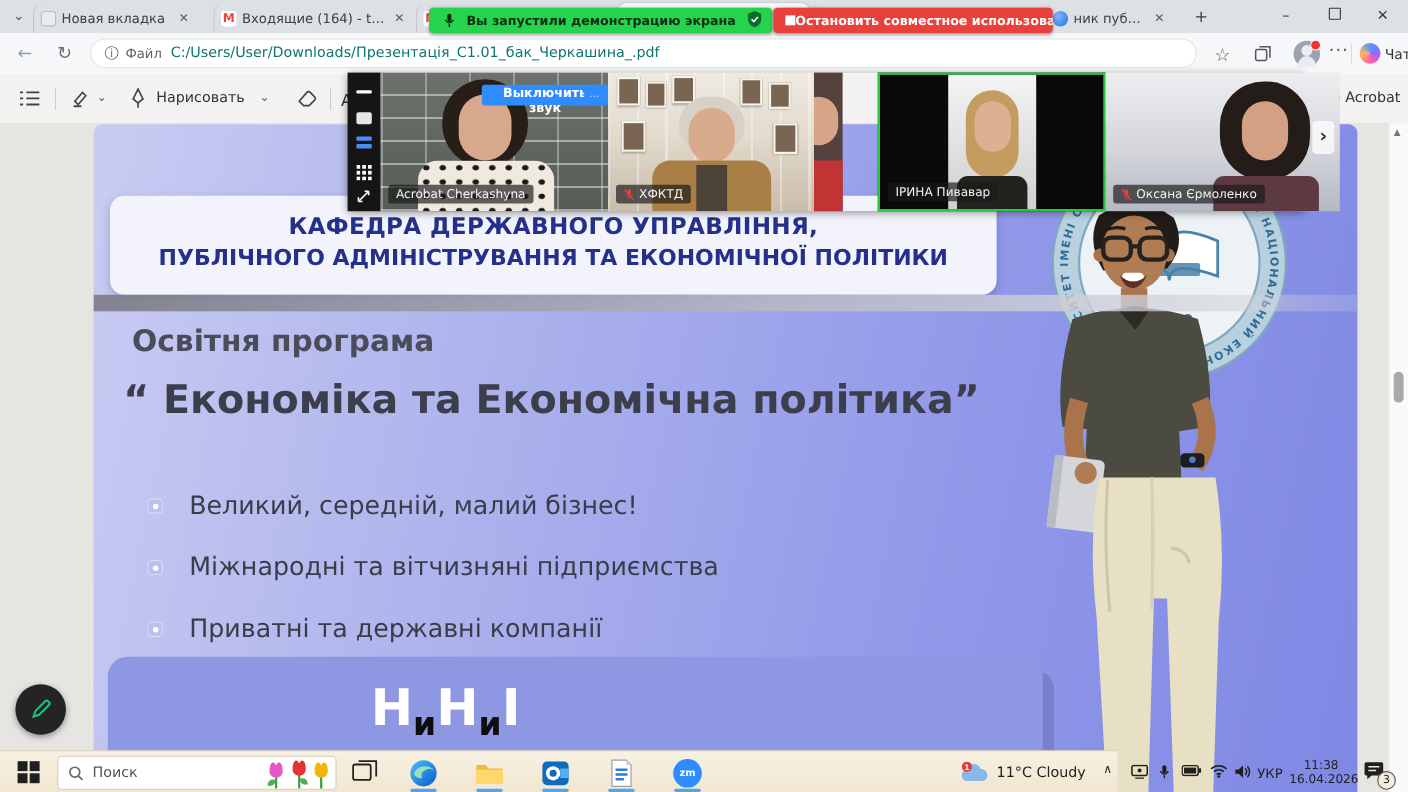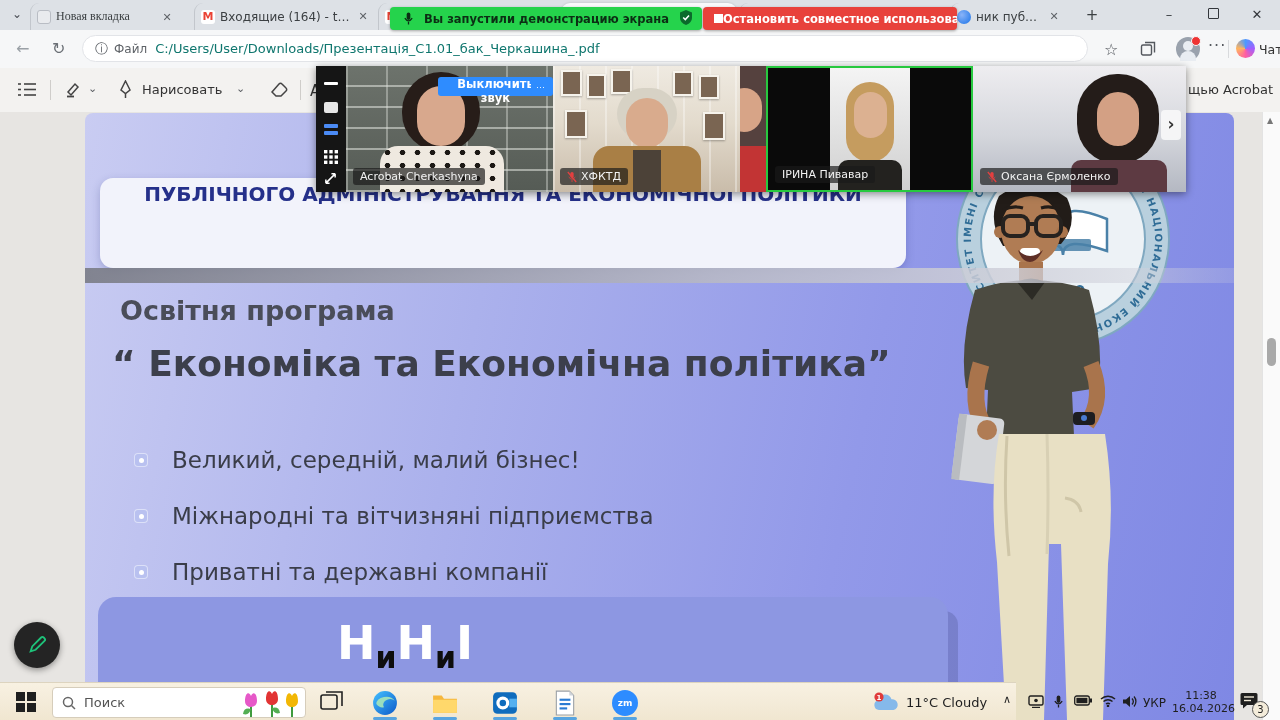--- a/index.html
+++ b/index.html
@@ -102,21 +102,21 @@
   .pp{position:absolute;}
   
   .v1{width:207px;background:
     repeating-linear-gradient(0deg,rgba(225,228,222,.55) 0 2px,transparent 2px 21px),
     repeating-linear-gradient(90deg,rgba(225,228,222,.4) 0 2px,transparent 2px 40px),
     linear-gradient(180deg,#6d736c,#555b55);}
   .v2{width:187px;background:
     repeating-linear-gradient(90deg,rgba(255,255,255,.35) 0 2px,transparent 2px 26px),
     linear-gradient(180deg,#efeae1 0%,#e3dbcd 45%,#c9bcaa 100%);}
   .v3{width:26px;background:#55413e;}
-  .v4{width:207px;background:#0a0a0a;box-sizing:border-box;border:2px solid #27c93f;}
+  .v4{width:207px;background:#0a0a0a;box-sizing:border-box;border:2px solid #27c93f;margin-left:32px;}
   .v5{width:213px;background:linear-gradient(180deg,#eeedf0 0%,#d4d6dc 55%,#b4b8c2 100%);}
   .frame{position:absolute;border:2px solid #f6f3ec;background:#7a6552;box-shadow:0 1px 2px rgba(0,0,0,.3);}
   
   .penbtn{position:absolute;left:14px;top:622px;width:46px;height:46px;border-radius:50%;background:#242424;z-index:70;
     display:flex;align-items:center;justify-content:center;box-shadow:0 2px 6px rgba(0,0,0,.4);}
   
   .tbar{position:absolute;left:0;top:682px;width:1016px;height:38px;z-index:80;
     background:linear-gradient(#f8f1e2,#f0e6d0);border-top:1px solid rgba(0,0,0,.08);}
   .startbtn{position:absolute;left:16px;top:9px;width:20px;height:20px;display:grid;grid-template-columns:9px 9px;gap:2px;}
   .startbtn i{width:9px;height:9px;background:#1f1f1f;display:block;}
@@ -135,21 +135,21 @@
     background:#f4ecda;font-size:10px;text-align:center;line-height:15px;color:#222;}
 </style>
 </head>
 <body>
 
 <div class="screen">
 
   <div class="tabbar">
     <div class="tabsearch">⌄</div>
 
-    <div class="tab inactive" style="left:30px;width:151px;font-family:Liberation Serif, serif;">
+    <div class="tab inactive" style="left:30px;width:151px;">
       <span class="fav newtab"></span>
       <span class="lab">Новая вкладка</span>
       <span class="x">✕</span>
     </div>
     <div class="tab inactive" style="left:194px;width:183px;">
       <span class="fav gmail">M</span>
       <span class="lab">Входящие (164) - tetian</span>
       <span class="x">✕</span>
     </div>
     <div class="tab inactive" style="left:378px;width:182px;">
@@ -293,20 +293,21 @@
           <path d="M176 196 q14 34 -4 60" stroke="#a9744c" stroke-width="16" fill="none"></path>
           <rect x="158" y="244" width="22" height="13" rx="4" fill="#1d1d20"></rect>
           <circle cx="169" cy="250" r="3" fill="#4a7bd0"></circle>
           <path d="M84 266 h106 q10 64 3 130 l-5 156 h-36 l-6 -176 h-12 l-5 176 h-38 l-9 -158 q-8 -70 2 -128z" fill="#e8e0c4"></path>
           <path d="M150 330 q14 2 16 14 M92 268 q-4 60 2 120" stroke="#cfc6a8" stroke-width="3" fill="none"></path>
           <path d="M132 266 q2 60 0 120" stroke="#d8d0b4" stroke-width="3" fill="none"></path>
         </svg>
       </div>
 
       <div class="hdrcard">
+        <div class="l1">КАФЕДРА ДЕРЖАВНОГО УПРАВЛІННЯ,</div>
         <div class="l2">ПУБЛІЧНОГО АДМІНІСТРУВАННЯ ТА ЕКОНОМІЧНОЇ ПОЛІТИКИ</div>
       </div>
       <div class="graybar"></div>
 
       <div class="subtitle">Освітня програма</div>
       <div class="slidetitle">“ Економіка та Економічна політика”</div>
 
       <div class="bullet-row" style="top:334px;">
         <span class="bullet-ic"></span>
         <span class="bullet-tx">Великий, середній, малий бізнес!</span>

